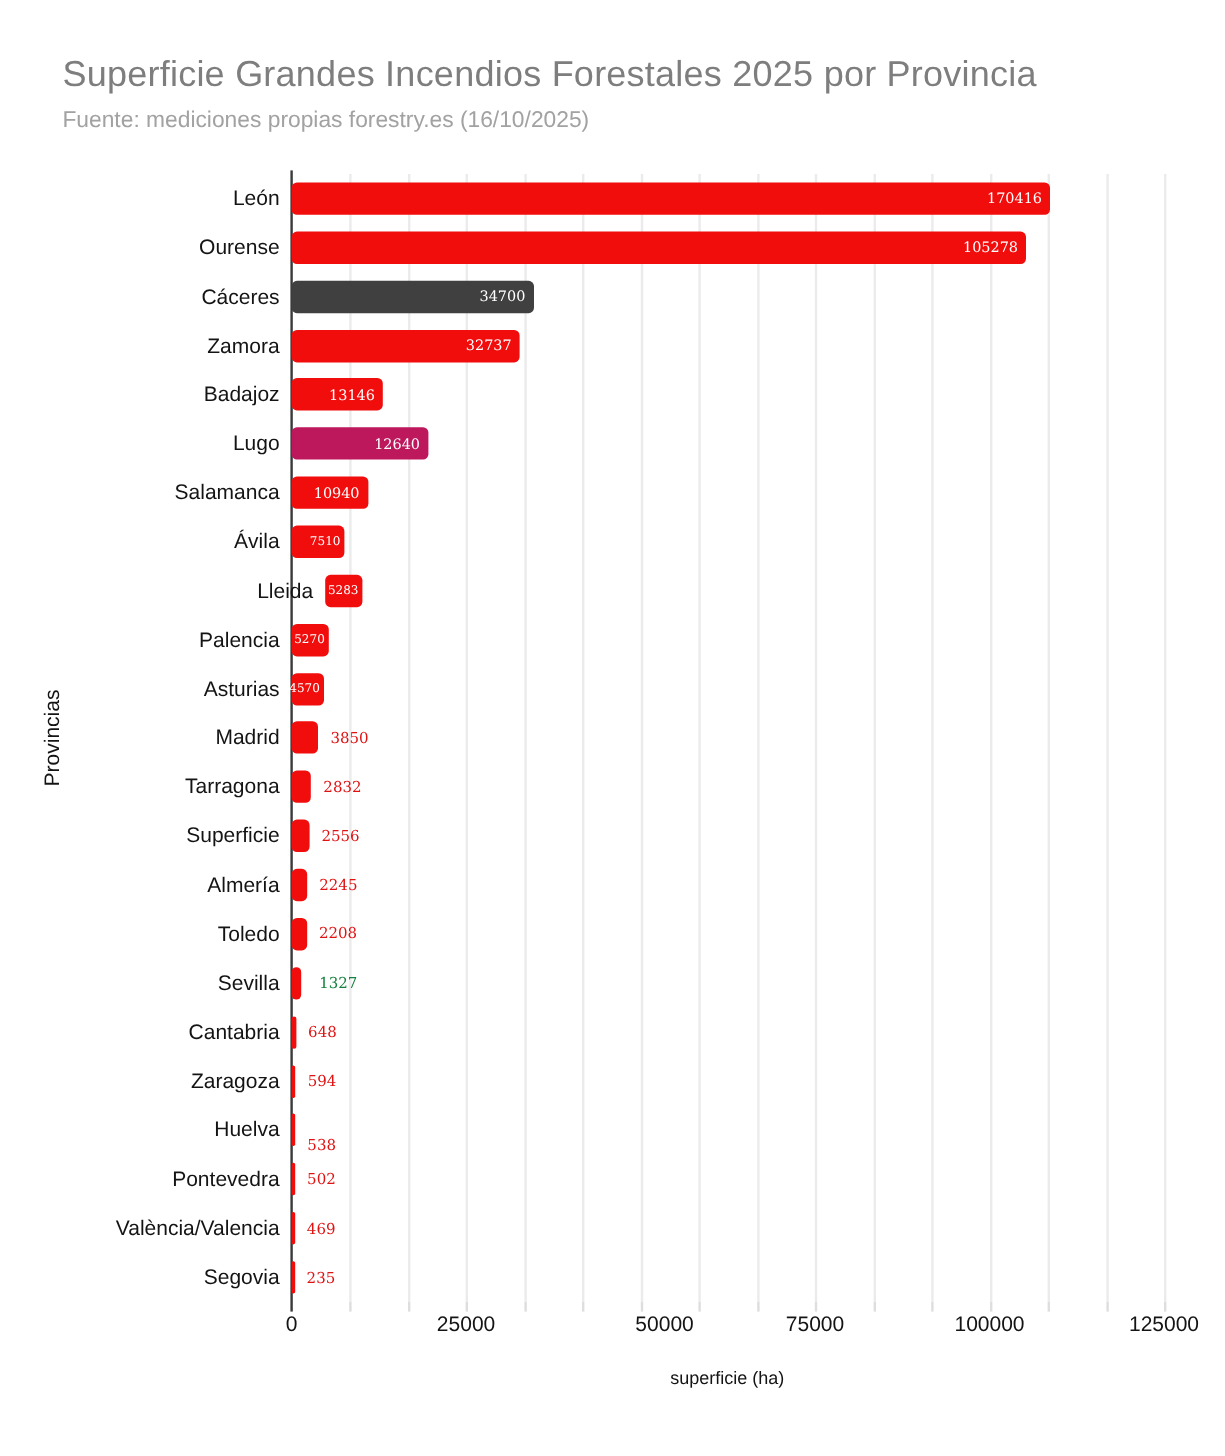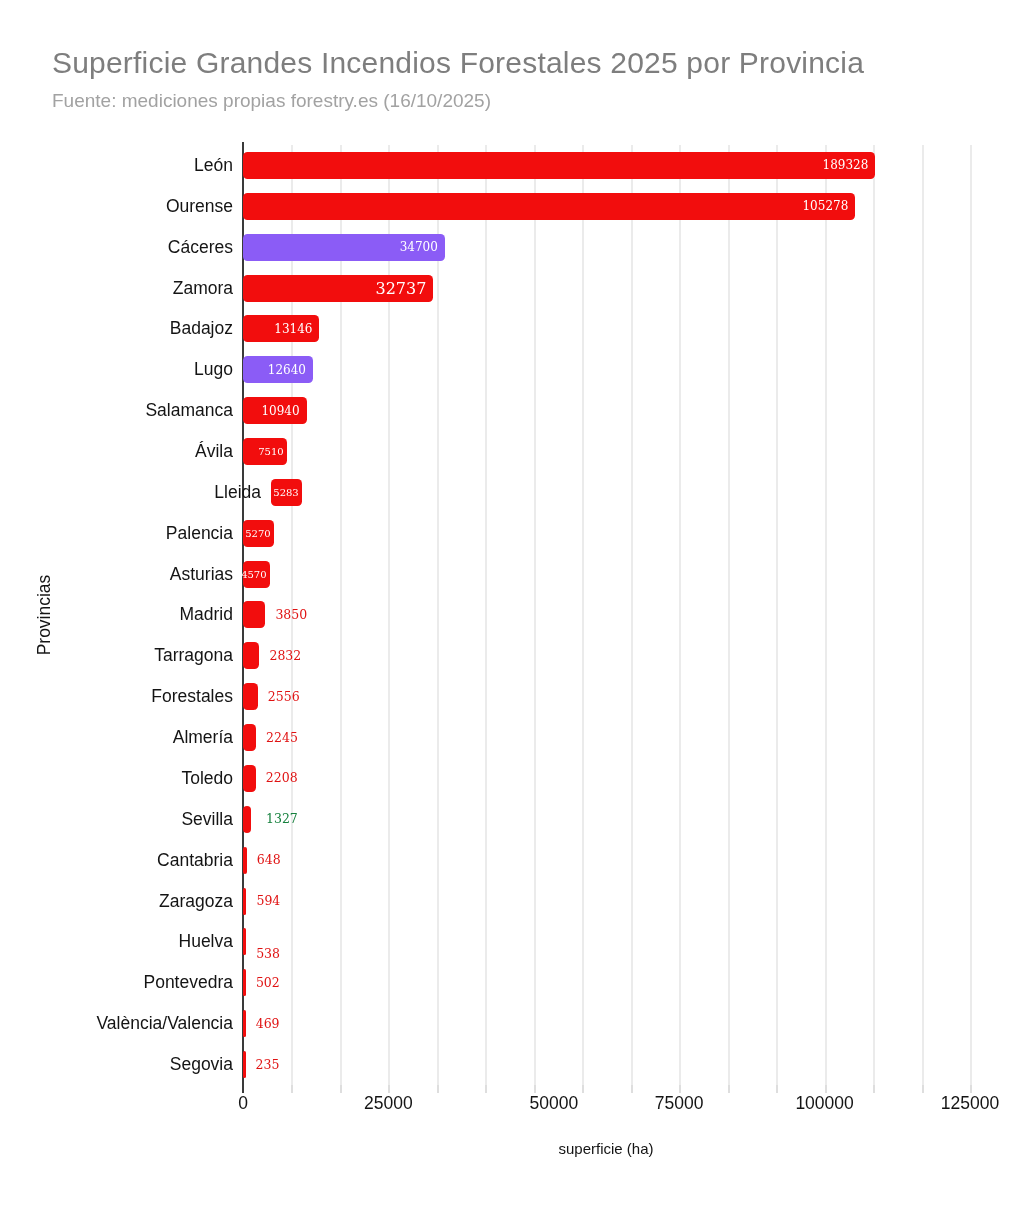--- a/index.html
+++ b/index.html
@@ -159,50 +159,50 @@
       <div class="tickmark" style="left: 582px;"></div>
       <div class="gridline" style="left: 630px;"></div>
       <div class="tickmark" style="left: 630px;"></div>
       <div class="gridline" style="left: 679px;"></div>
       <div class="tickmark" style="left: 679px;"></div>
       <div class="gridline" style="left: 727px;"></div>
       <div class="tickmark" style="left: 727px;"></div>
       <div class="bar-row" style="top: 0px; height: 40.8696px;">
         <div class="category-label" style="top: 9.93478px;">León</div>
         <div class="bar" style="top: 6.93478px; height: 27px; width: 632.35px; background: rgb(242, 13, 13);">
-          <div class="value-label-inside" style="font-size: 12px; padding-right: 7px; color: rgb(255, 255, 255);">189328</div>
+          <div class="value-label-inside" style="font-size: 12px; padding-right: 7px; color: rgb(255, 255, 255);">170416</div>
         </div>
       </div>
       <div class="bar-row" style="top: 40.8696px; height: 40.8696px;">
         <div class="category-label" style="top: 9.93478px;">Ourense</div>
         <div class="bar" style="top: 6.93478px; height: 27px; width: 612.297px; background: rgb(242, 13, 13);">
           <div class="value-label-inside" style="font-size: 12px; padding-right: 7px; color: rgb(255, 255, 255);">105278</div>
         </div>
       </div>
       <div class="bar-row" style="top: 81.7391px; height: 40.8696px;">
         <div class="category-label" style="top: 9.93478px;">Cáceres</div>
-        <div class="bar" style="top: 6.93478px; height: 27px; width: 201.815px; background: #8b5cf6;">
+        <div class="bar" style="top: 6.93478px; height: 27px; width: 201.815px; background: #404040;">
           <div class="value-label-inside" style="font-size: 12px; padding-right: 7px; color: rgb(255, 255, 255);">34700</div>
         </div>
       </div>
       <div class="bar-row" style="top: 122.609px; height: 40.8696px;">
         <div class="category-label" style="top: 9.93478px;">Zamora</div>
         <div class="bar" style="top: 6.93478px; height: 27px; width: 190.398px; background: rgb(242, 13, 13);">
-          <div class="value-label-inside" style="font-size: 16px; padding-right: 7px; color: rgb(255, 255, 255);">32737</div>
+          <div class="value-label-inside" style="font-size: 12px; padding-right: 7px; color: rgb(255, 255, 255);">32737</div>
         </div>
       </div>
       <div class="bar-row" style="top: 163.478px; height: 40.8696px;">
         <div class="category-label" style="top: 9.93478px;">Badajoz</div>
         <div class="bar" style="top: 6.93478px; height: 27px; width: 76.4571px; background: rgb(242, 13, 13);">
           <div class="value-label-inside" style="font-size: 12px; padding-right: 7px; color: rgb(255, 255, 255); text-align: right;">13146</div>
         </div>
       </div>
       <div class="bar-row" style="top: 204.348px; height: 40.8696px;">
         <div class="category-label" style="top: 9.93478px;">Lugo</div>
-        <div class="bar" style="top: 6.93478px; height: 27px; width: 70px; background: #8b5cf6;">
+        <div class="bar" style="top: 6.93478px; height: 27px; width: 70px; background: #be185d; padding-left: 44px;">
           <div class="value-label-inside" style="font-size: 12px; padding-right: 7px; color: rgb(255, 255, 255);">12640</div>
         </div>
       </div>
       <div class="bar-row" style="top: 245.217px; height: 40.8696px;">
         <div class="category-label" style="top: 9.93478px;">Salamanca</div>
         <div class="bar" style="top: 6.93478px; height: 27px; width: 63.627px; background: rgb(242, 13, 13);">
           <div class="value-label-inside" style="font-size: 12px; padding-right: 7px; color: rgb(255, 255, 255);">10940</div>
         </div>
       </div>
       <div class="bar-row" style="top: 286.087px; height: 40.8696px;">
@@ -233,21 +233,21 @@
         <div class="category-label" style="top: 9.93478px;">Madrid</div>
         <div class="bar" style="top: 6.93478px; height: 27px; width: 22.3916px; background: rgb(242, 13, 13);"></div>
         <div class="value-label-outside" style="left: 32.3916px; top: 12.4348px; color: rgb(224, 18, 18);">3850</div>
       </div>
       <div class="bar-row" style="top: 490.435px; height: 40.8696px;">
         <div class="category-label" style="top: 9.93478px;">Tarragona</div>
         <div class="bar" style="top: 6.93478px; height: 27px; width: 16.4709px; background: rgb(242, 13, 13);"></div>
         <div class="value-label-outside" style="left: 26.4709px; top: 12.4348px; color: rgb(224, 18, 18);">2832</div>
       </div>
       <div class="bar-row" style="top: 531.304px; height: 40.8696px;">
-        <div class="category-label" style="top: 9.93478px;">Forestales</div>
+        <div class="category-label" style="top: 9.93478px;">Superficie</div>
         <div class="bar" style="top: 6.93478px; height: 27px; width: 14.8657px; background: rgb(242, 13, 13);"></div>
         <div class="value-label-outside" style="left: 24.8657px; top: 12.4348px; color: rgb(224, 18, 18);">2556</div>
       </div>
       <div class="bar-row" style="top: 572.174px; height: 40.8696px;">
         <div class="category-label" style="top: 9.93478px;">Almería</div>
         <div class="bar" style="top: 6.93478px; height: 27px; width: 13.0569px; background: rgb(242, 13, 13);"></div>
         <div class="value-label-outside" style="left: 23.0569px; top: 12.4348px; color: rgb(224, 18, 18);">2245</div>
       </div>
       <div class="bar-row" style="top: 613.043px; height: 40.8696px;">
         <div class="category-label" style="top: 9.93478px;">Toledo</div>

